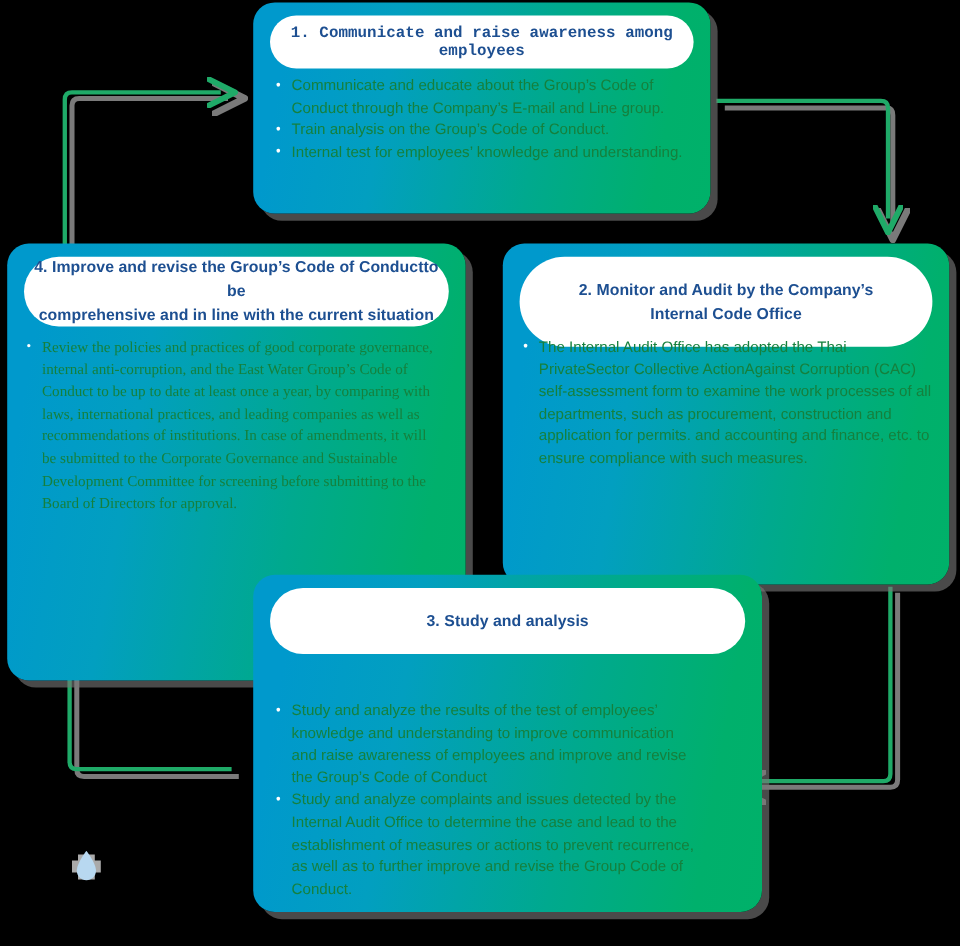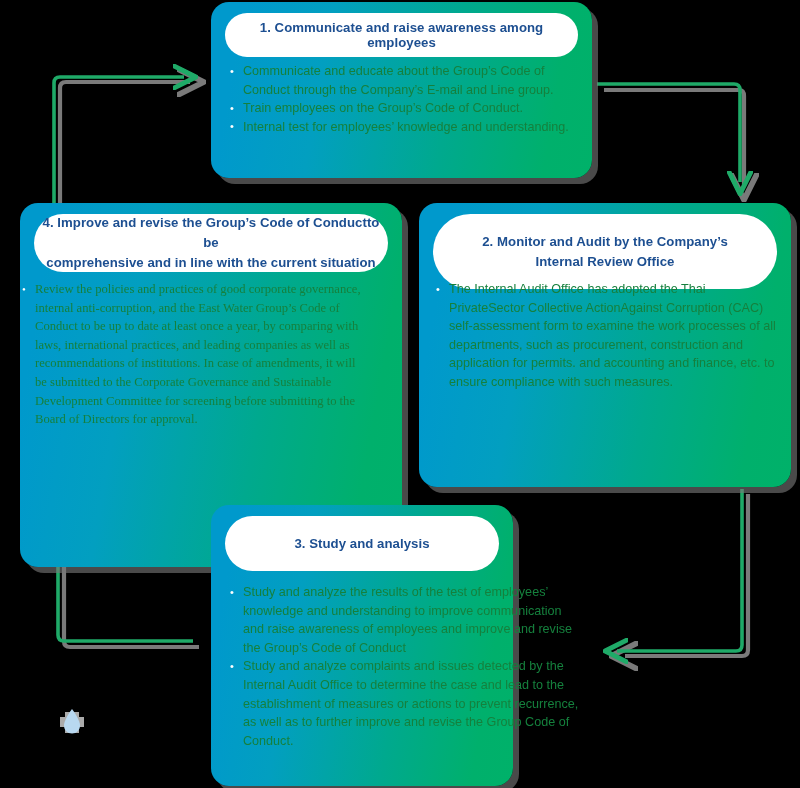--- a/index.html
+++ b/index.html
@@ -60,30 +60,30 @@
     content: "\2022";
     position: absolute;
     left: 2px;
     top: -0.5px;
     font-size: 11px;
     line-height: 18.6px;
     color: #ffffff;
   }
 
   
-  #card1 { left: 211px; top: 2px;   width: 381px; height: 176px; }
+  #card1 { left: 211px; top: 2px;   width: 381px; height: 176px; font-family: Liberation Mono, monospace; }
   #card1 .card-title { height: 44px; font-size: 13.2px; }
 
   #card2 { left: 419px; top: 203px; width: 372px; height: 284px; }
   #card2 .card-title { height: 75px; font-size: 13.2px; line-height: 20px; }
 
-  #card4 { left: 20px;   top: 203px; width: 382px; height: 364px; }
+  #card4 { left: 6px;   top: 203px; width: 382px; height: 364px; }
   #card4 .card-title { height: 58px; font-size: 13.2px; line-height: 20px; }
 
-  #card3 { left: 211px; top: 505px; width: 302px; height: 281px; }
+  #card3 { left: 211px; top: 479px; width: 424px; height: 281px; }
   #card3 .card-title { height: 55px; font-size: 13.2px; }
 
   
   .body-abs {
     position: absolute;
     color: #15803d;
     font-size: 12.6px;
     line-height: 18.6px;
     z-index: 5;
   }
@@ -140,30 +140,30 @@
       <path id="arr-4-1" d="M54,487 L54,83 Q54,77 60,77 L184,77" marker-end="url(#ah)"></path>
     </g>
   </svg>
 
   <div class="card" id="card1">
     <div class="card-title">1. Communicate and raise awareness among employees</div>
   </div>
   <div class="body-abs" id="body1">
     <ul class="bullets">
       <li>Communicate and educate about the Group’s Code of Conduct  through the Company’s E-mail and Line group.</li>
-      <li>Train employees on the Group’s Code of Conduct.</li>
+      <li>Train analysis on the Group’s Code of Conduct.</li>
       <li>Internal test for employees’ knowledge and understanding.</li>
     </ul>
   </div>
 
   <div class="card" id="card2">
     <div class="card-title">
       <div>
         <div>2. Monitor and Audit by the Company’s</div>
-        <div>Internal Review Office</div>
+        <div>Internal Code Office</div>
       </div>
     </div>
   </div>
   <div class="body-abs" id="body2">
     <ul class="bullets">
       <li>The Internal Audit Office has adopted the Thai PrivateSector Collective ActionAgainst Corruption (CAC) self-assessment form to examine the work processes of all departments, such as procurement, construction and application for permits. and accounting and finance, etc. to ensure compliance with such measures.</li>
     </ul>
   </div>
 
   <div class="card" id="card4">

